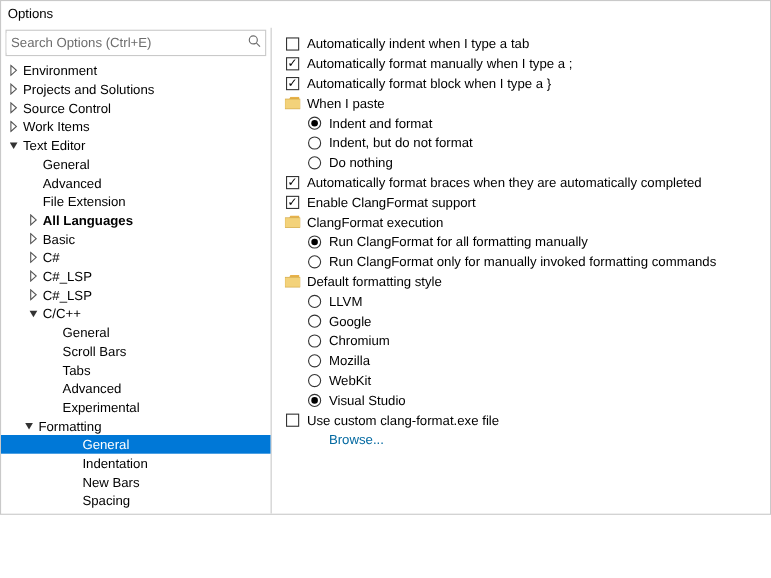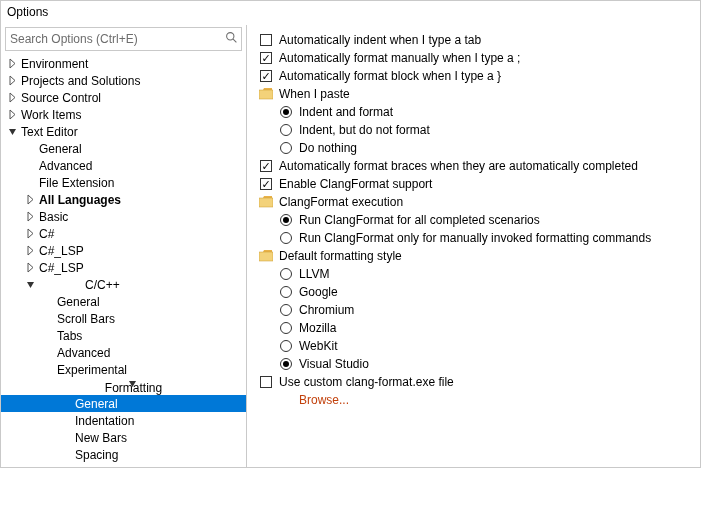--- a/index.html
+++ b/index.html
@@ -125,21 +125,21 @@
     align-items: center;
     justify-content: center;
   }
   .radio.sel::after {
     content: "";
     width: 6px;
     height: 6px;
     border-radius: 50%;
     background: #000;
   }
-  .opt-label.disabled { color: #c2410c; }
+  .opt-label.disabled { color: #0369a1; }
   .ind0 { padding-left: 0px; }
   .ind1 { padding-left: 20px; }
 </style>
 </head>
 <body>
 
 <div class="window">
   <div class="titlebar">Options</div>
   <div class="body">
     <div class="left">
@@ -238,21 +238,21 @@
             <span class="tree-label">C#_LSP</span>
           </div>
           <div class="tree-row" style="padding-left: 24px;">
             <span class="tw">
               <svg width="11" height="11">
                 <path d="M3 1 L8 5.5 L3 10 Z" fill="none" stroke="#555" stroke-width="1"></path>
               </svg>
             </span>
             <span class="tree-label">C#_LSP</span>
           </div>
-          <div class="tree-row" style="padding-left: 24px; gap: 46px;">
+          <div class="tree-row" style="padding-left: 24px;">
             <span class="tw">
               <svg width="11" height="11">
                 <path d="M2 3 L9 3 L5.5 9 Z" fill="#333"></path>
               </svg>
             </span>
             <span class="tree-label">C/C++</span>
           </div>
           <div class="tree-row" style="padding-left: 42px;">
             <span class="tw"></span>
             <span class="tree-label">General</span>
@@ -266,21 +266,21 @@
             <span class="tree-label">Tabs</span>
           </div>
           <div class="tree-row" style="padding-left: 42px;">
             <span class="tw"></span>
             <span class="tree-label">Advanced</span>
           </div>
           <div class="tree-row" style="padding-left: 42px;">
             <span class="tw"></span>
             <span class="tree-label">Experimental</span>
           </div>
-          <div class="tree-row" style="padding-left: 20px; flex-direction: column;">
+          <div class="tree-row" style="padding-left: 20px;">
             <span class="tw">
               <svg width="11" height="11">
                 <path d="M2 3 L9 3 L5.5 9 Z" fill="#333"></path>
               </svg>
             </span>
             <span class="tree-label">Formatting</span>
           </div>
           <div class="tree-row selected" style="padding-left: 60px;">
             <span class="tw"></span>
             <span class="tree-label">General</span>
@@ -371,21 +371,21 @@
               <path d="M0 2 L4 2 L5 0 L13 0 L13 2 Z" fill="#e8b24a"></path>
               <rect x="0" y="2" width="14" height="9" fill="#f3d27a" stroke="#c99a2e" stroke-width="0.5"></rect>
             </svg>
           </span>
           <span class="opt-label">ClangFormat execution</span>
         </div>
         <div class="opt-row ind1">
           <span class="opt-icon">
             <span class="radio sel"></span>
           </span>
-          <span class="opt-label">Run ClangFormat for all completed scenarios</span>
+          <span class="opt-label">Run ClangFormat for all formatting manually</span>
         </div>
         <div class="opt-row ind1">
           <span class="opt-icon">
             <span class="radio"></span>
           </span>
           <span class="opt-label">Run ClangFormat only for manually invoked formatting commands</span>
         </div>
         <div class="opt-row ind0">
           <span class="opt-icon">
             <svg width="14" height="12" viewBox="0 0 14 12">

